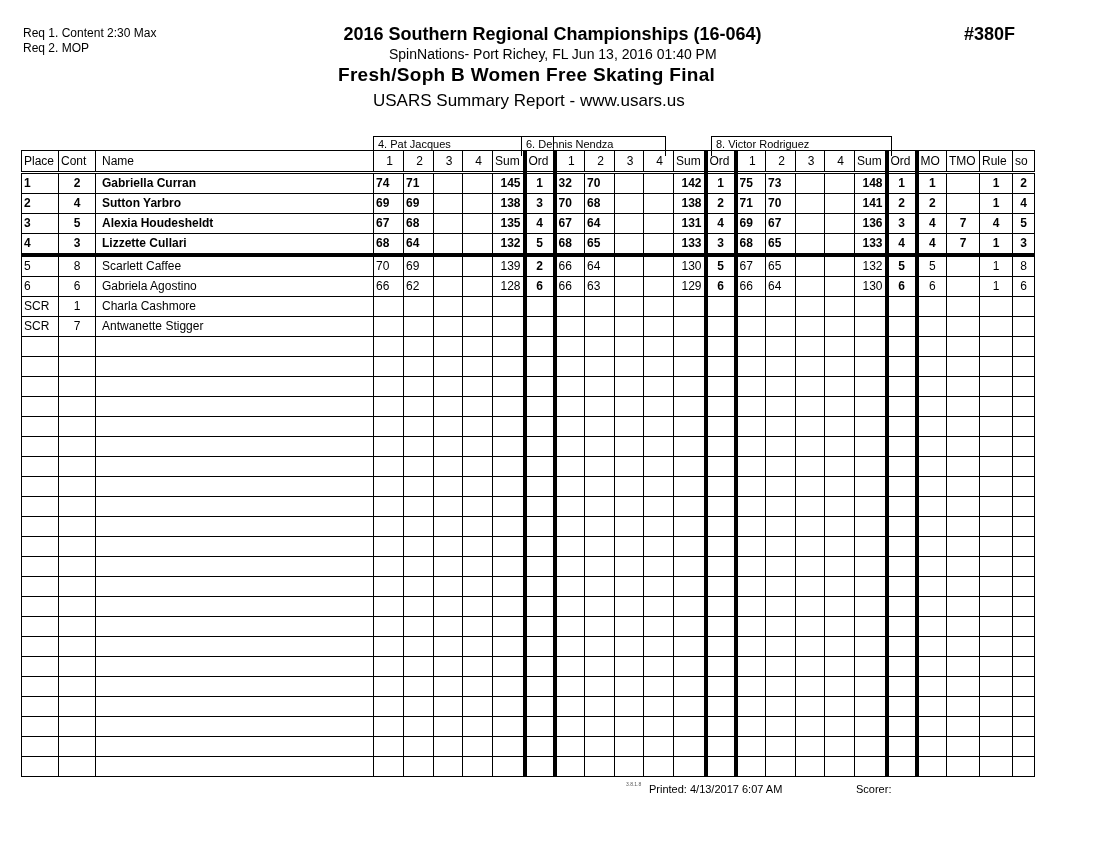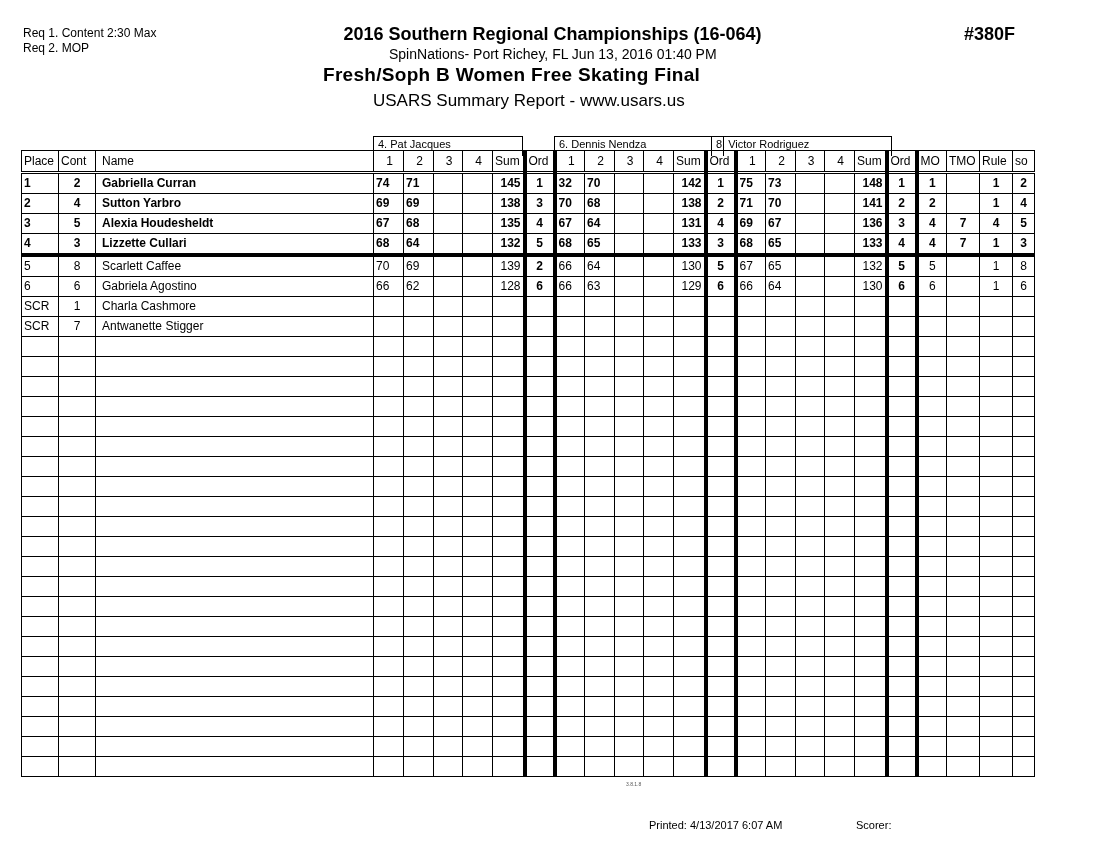--- a/index.html
+++ b/index.html
@@ -2,55 +2,55 @@
 <html><head>
 <meta charset="utf-8">
 <style>
   html, body { margin:0; padding:0; background:#ffffff; }
   body { width:1100px; height:850px; position:relative; overflow:hidden;
          font-family:"Liberation Sans", sans-serif; color:#000; }
   .abs { position:absolute; white-space:nowrap; }
   .req { font-size:12px; left:23px; }
   .title { top:24px; font-size:18px; font-weight:bold; left:330px; width:445px; text-align:center; }
   .venue { top:46px; font-size:14px; left:353px;margin-left:36px; }
-  .event { top:64px; font-size:19px; font-weight:bold; left:323px; letter-spacing:0.3px; }
+  .event { top:64px; font-size:19px; font-weight:bold; left:338px; letter-spacing:0.3px; }
   .report { top:91px; font-size:17px; left:373px; }
   .evnum { top:24px; left:964px; font-size:18px; font-weight:bold; }
 
   table.grid { position:absolute; left:21px; top:150px; border-collapse:collapse; table-layout:fixed; font-size:12px; }
   table.grid td, table.grid th { border:1px solid #000; height:19px; padding:0 0 0 2px; font-weight:normal;
                                  text-align:left; overflow:hidden; white-space:nowrap; line-height:19px; }
   table.grid th { height:20px; }
   table.grid thead tr th { border-bottom:3px double #000; }
   table.grid td.c { text-align:center; padding:0; }
   table.grid td.r { text-align:right; padding:0 2px 0 0; }
   table.grid .thick { border-left:4px solid #000; }
   table.grid tr.bold td { font-weight:bold; }
   table.grid td.b { font-weight:bold; text-align:center; padding:0; }
   table.grid tr.cut td { border-bottom:4px solid #000; }
   .name-cell { padding-left:6px !important; }
 
   .judge { position:absolute; top:136px; height:20px; border:1px solid #000; border-bottom:none;
            font-size:11px; line-height:14px; padding-left:4px; box-sizing:border-box; }
-  .footer { position:absolute; top:819px; font-size:11px; }
+  .footer { position:absolute; top:783px; font-size:11px; }
   .ver { position:absolute; top:781px; left:626px; font-size:5px; color:#555; }
 </style>
 </head>
 <body>
 
 <div class="abs req" style="top:26px">Req  1.  Content 2:30 Max</div>
 <div class="abs req" style="top:41px">Req  2.  MOP</div>
 <div class="abs title">2016 Southern Regional Championships (16-064)</div>
 <div class="abs venue">SpinNations- Port Richey, FL  Jun 13, 2016  01:40 PM</div>
 <div class="abs event">Fresh/Soph B Women Free Skating Final</div>
 <div class="abs report">USARS Summary Report - www.usars.us</div>
 <div class="abs evnum">#380F</div>
 
-<div class="judge" style="left:373px;width:150px">4.  Pat Jacques</div>
-<div class="judge" style="left:554px;width:170px">6.  Dennis Nendza</div>
+<div class="judge" style="left:373px;width:181px">4.  Pat Jacques</div>
+<div class="judge" style="left:521px;width:145px">6.  Dennis Nendza</div>
 <div class="judge" style="left:711px;width:181px">8.  Victor Rodriguez</div>
 
 <table class="grid">
   <colgroup>
     <col style="width:37px">
       <col style="width:37px">
       <col style="width:278px">
     <col style="width:30px">
       <col style="width:30px">
       <col style="width:29px">

